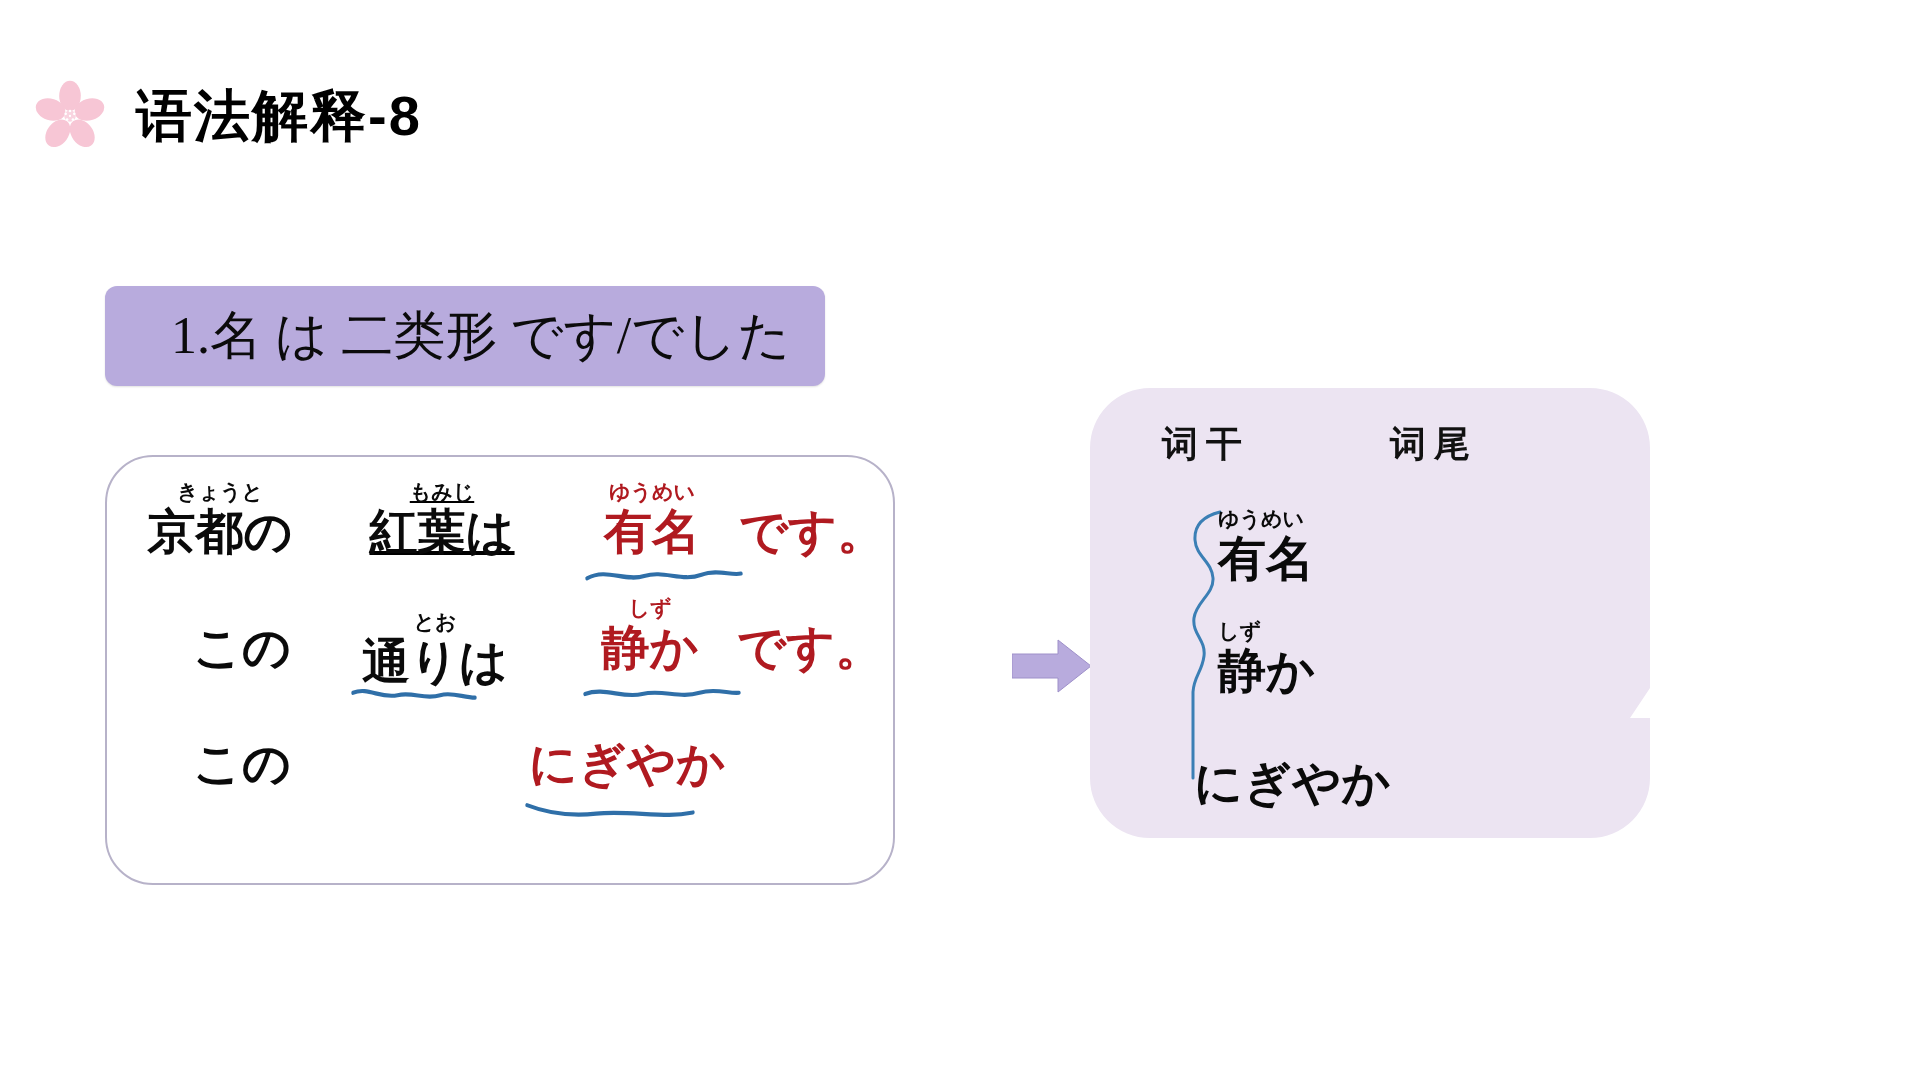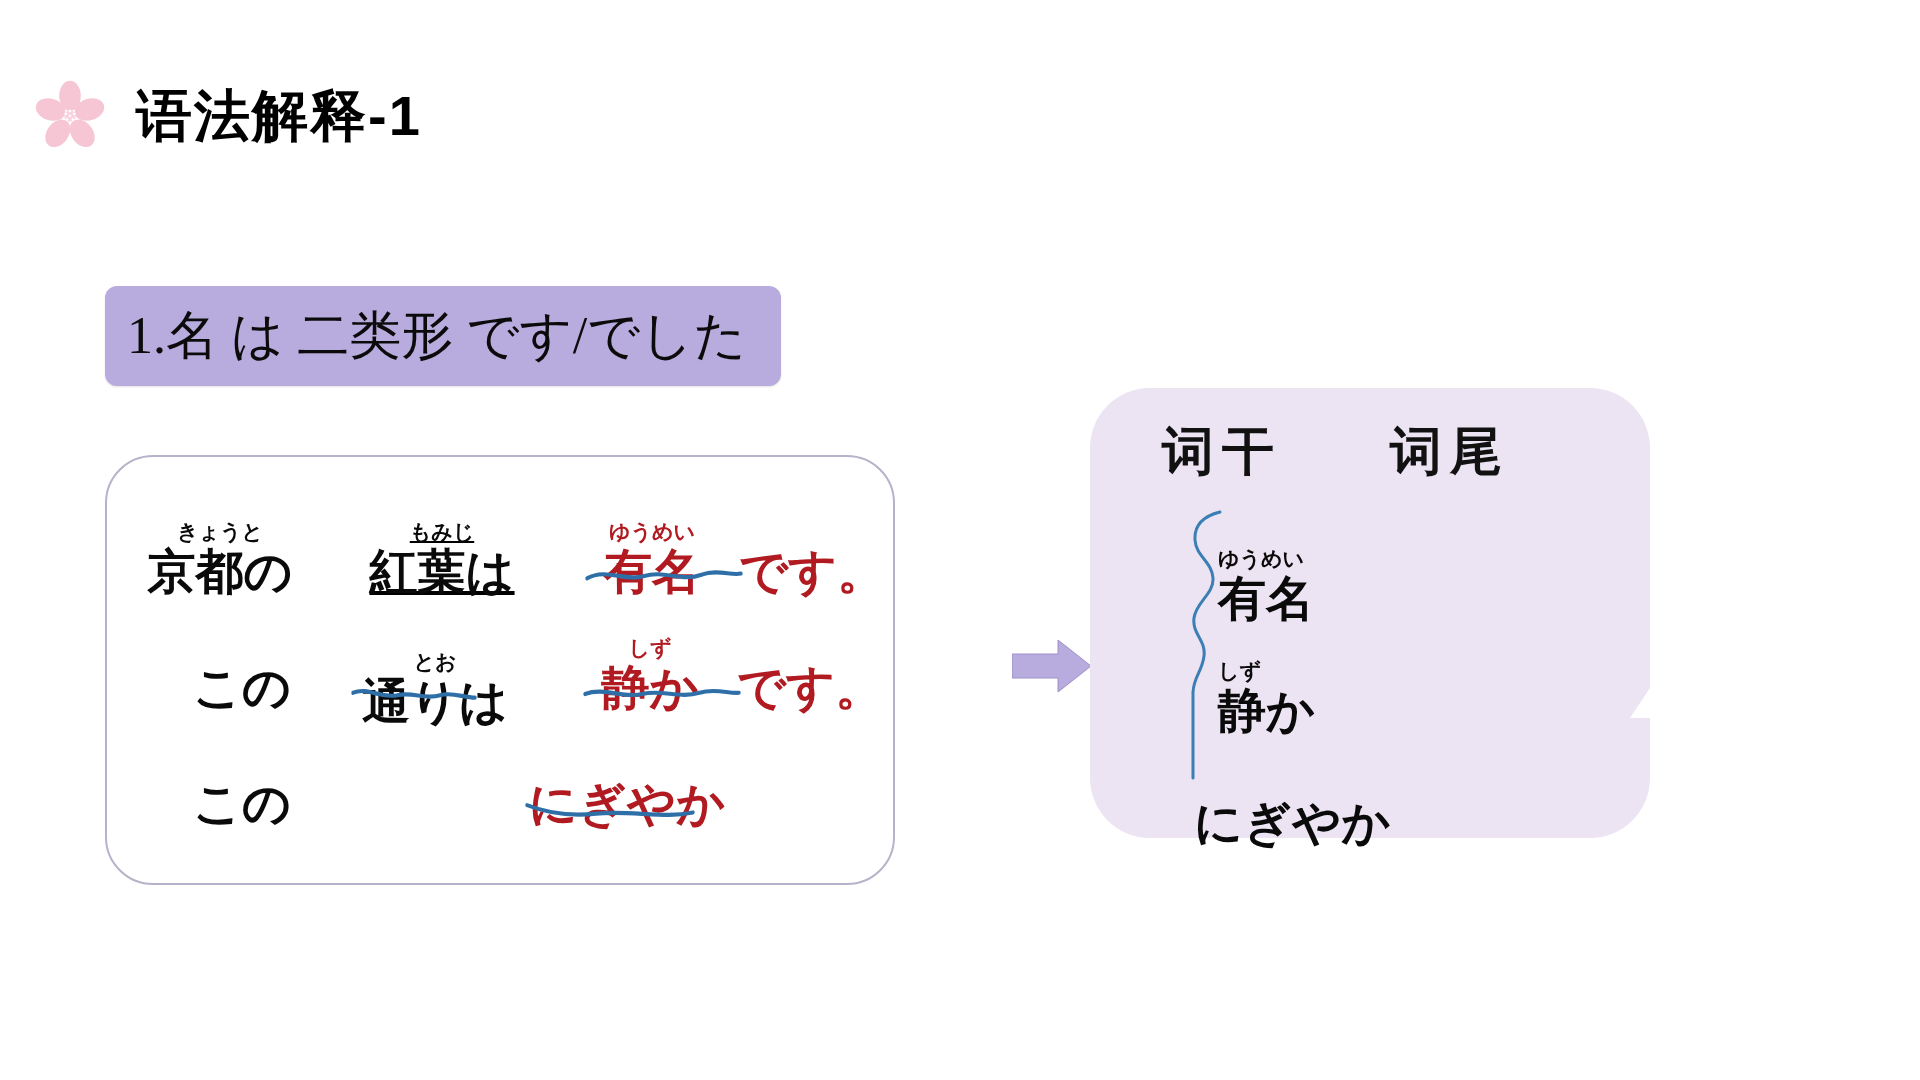--- a/index.html
+++ b/index.html
@@ -46,20 +46,21 @@
     position: absolute;
     left: 105px;
     top: 286px;
     width: 676px;
     height: 100px;
     background: #b8abdd;
     border-radius: 12px;
     display: flex;
     align-items: center;
     box-shadow: 0 1px 2px rgba(0,0,0,0.12);
+    padding-left: 44px;
   }
   #pattern-text {
     font-family: "Liberation Serif", "DejaVu Serif", serif;
     font-size: 52px;
     font-weight: 500;
     color: #0b0b0b;
     padding-left: 22px;
     white-space: nowrap;
     line-height: 1;
   }
@@ -95,21 +96,20 @@
     line-height: 1;
   }
   .furi {
     display: block;
     font-family: "Liberation Sans", "DejaVu Sans", sans-serif;
     font-size: 21px;
     font-weight: bold;
     line-height: 1;
     height: 24px;
     white-space: nowrap;
-    margin-top: 40px;
   }
   .base {
     display: block;
     font-family: "Liberation Serif", "DejaVu Serif", serif;
     font-size: 48px;
     font-weight: bold;
     line-height: 1.12;
     white-space: nowrap;
   }
   .blk .furi, .blk .base { color: #0a0a0a; }
@@ -141,21 +141,21 @@
     top: 388px;
     width: 560px;
     height: 450px;
   }
   #stem-panel-bg { position: absolute; inset: 0; }
   #stem-panel-bg svg { display: block; width: 100%; height: 100%; }
 
   .panel-head {
     position: absolute;
     font-family: "Liberation Serif", "DejaVu Serif", serif;
-    font-size: 52px;
+    font-size: 36px;
     font-weight: bold;
     color: #111111;
     letter-spacing: 8px;
     line-height: 1;
     white-space: nowrap;
   }
   #head-stem { left: 72px; top: 38px; }
   #head-ending { left: 300px; top: 38px; }
 
   .stem-tok {
@@ -193,21 +193,21 @@
     <circle cx="50" cy="50" r="8" fill="#f9d4e0"></circle>
     <g fill="#ffffff">
       <circle cx="50" cy="43" r="1.8"></circle>
         <circle cx="56" cy="47" r="1.8"></circle>
       <circle cx="54" cy="55" r="1.8"></circle>
         <circle cx="46" cy="55" r="1.8"></circle>
       <circle cx="44" cy="47" r="1.8"></circle>
         <circle cx="50" cy="50" r="1.6"></circle>
     </g>
   </svg>
-  <div id="page-title">语法解释-1</div>
+  <div id="page-title">语法解释-8</div>
 </div>
 
 <div id="pattern-banner">
   <div id="pattern-text">1.名 は 二类形 です/でした</div>
 </div>
 
 <div id="examples-box">
 
   <div class="sentence-row" id="row-1">
     <span class="tok blk" style="left:8px; top:0; width:210px;">

